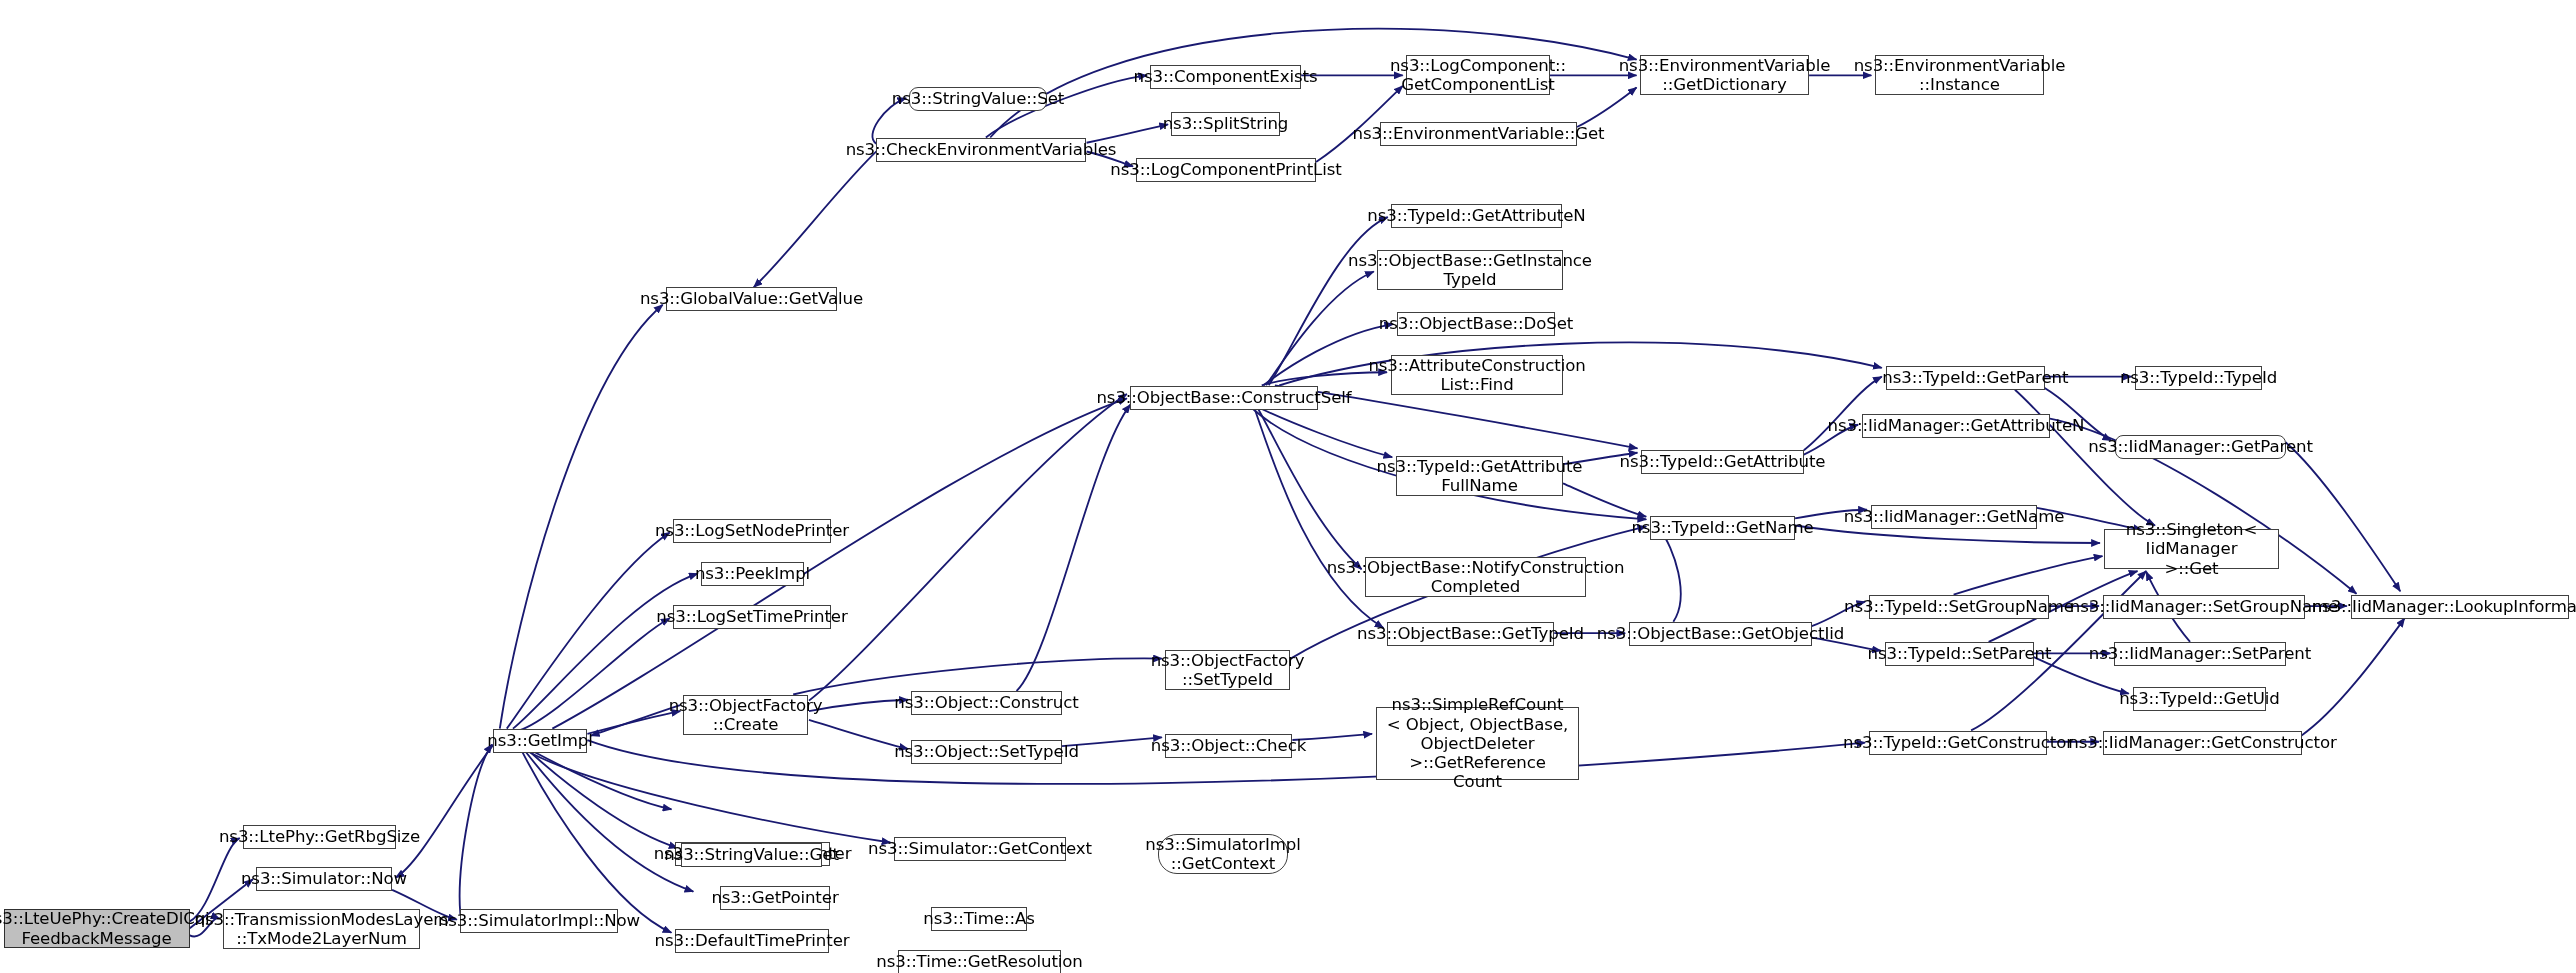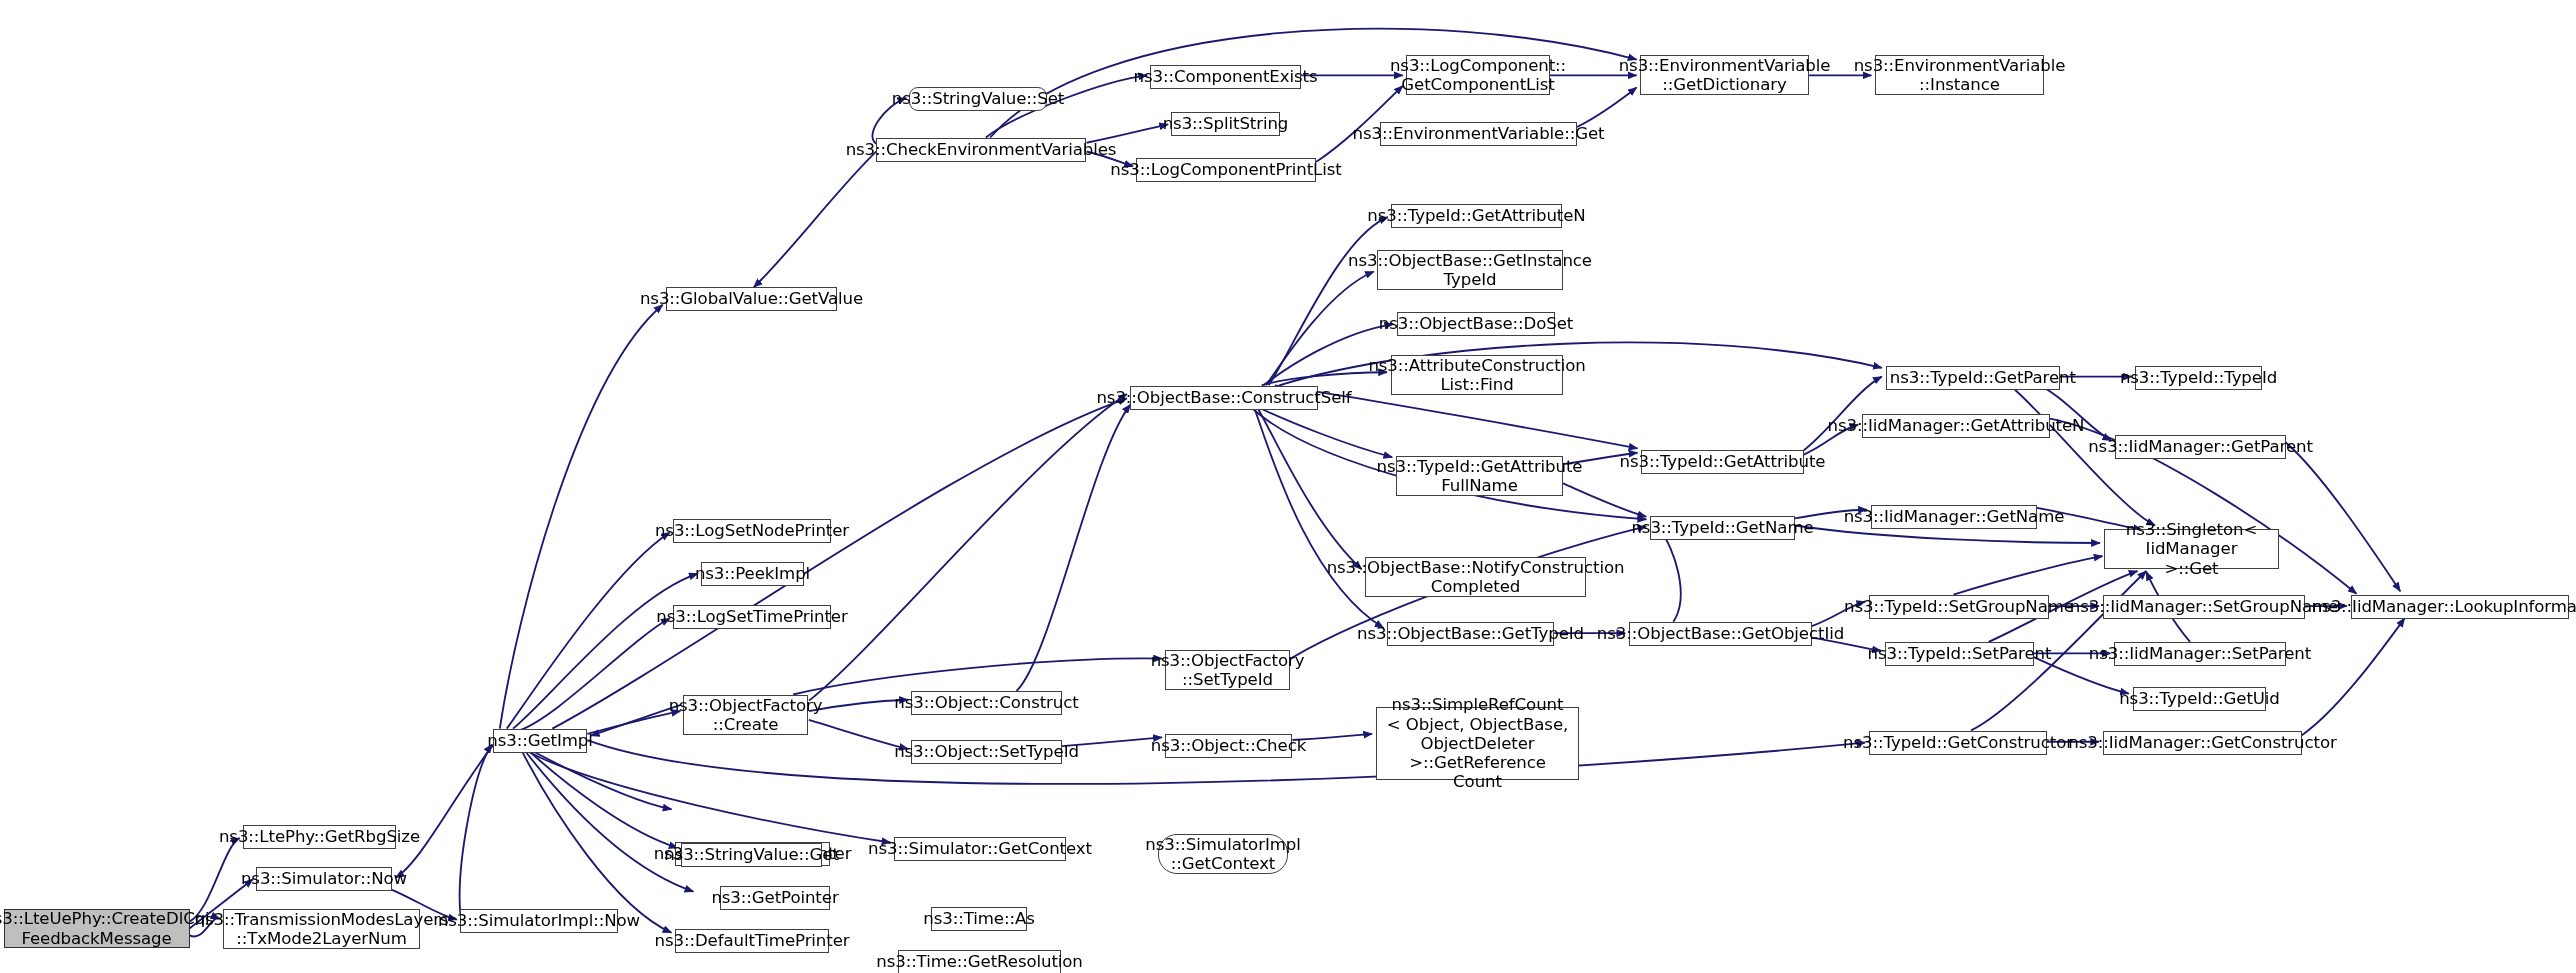--- a/index.html
+++ b/index.html
@@ -186,24 +186,24 @@
       <div class="node" style="left: 1165px; top: 734px; width: 127px; height: 24px;">ns3::Object::Check</div>
       <div class="node" style="left: 1376px; top: 707px; width: 203px; height: 73px;">ns3::SimpleRefCount
 &lt; Object, ObjectBase,
  ObjectDeleter &gt;::GetReference
 Count</div>
       <div class="node" style="left: 894px; top: 837px; width: 172px; height: 24px;">ns3::Simulator::GetContext</div>
       <div class="node" style="left: 1158px; top: 834px; width: 130px; height: 40px; border-radius: 19px;">ns3::SimulatorImpl
 ::GetContext</div>
       <div class="node" style="left: 931px; top: 907px; width: 96px; height: 24px;">ns3::Time::As</div>
       <div class="node" style="left: 898px; top: 950px; width: 163px; height: 24px;">ns3::Time::GetResolution</div>
-      <div class="node" style="left: 1886px; top: 366px; width: 174px; height: 24px; padding-left: 24px;">ns3::TypeId::GetParent</div>
+      <div class="node" style="left: 1886px; top: 366px; width: 159px; height: 24px; padding-left: 24px;">ns3::TypeId::GetParent</div>
       <div class="node" style="left: 2135px; top: 366px; width: 127px; height: 24px;">ns3::TypeId::TypeId</div>
       <div class="node" style="left: 1862px; top: 414px; width: 188px; height: 24px;">ns3::IidManager::GetAttributeN</div>
-      <div class="node" style="left: 2115px; top: 435px; width: 171px; height: 24px;">ns3::IidManager::GetParent</div>
+      <div class="node" style="left: 2115px; top: 435px; width: 171px; height: 24px; border-radius: 8px;">ns3::IidManager::GetParent</div>
       <div class="node" style="left: 1871px; top: 505px; width: 166px; height: 24px;">ns3::IidManager::GetName</div>
       <div class="node" style="left: 2104px; top: 529px; width: 175px; height: 40px;">ns3::Singleton&lt; IidManager
 &gt;::Get</div>
       <div class="node" style="left: 1869px; top: 595px; width: 180px; height: 24px;">ns3::TypeId::SetGroupName</div>
       <div class="node" style="left: 2103px; top: 595px; width: 202px; height: 24px;">ns3::IidManager::SetGroupName</div>
       <div class="node" style="left: 1885px; top: 642px; width: 149px; height: 24px;">ns3::TypeId::SetParent</div>
       <div class="node" style="left: 2114px; top: 642px; width: 172px; height: 24px;">ns3::IidManager::SetParent</div>
       <div class="node" style="left: 2133px; top: 687px; width: 133px; height: 24px;">ns3::TypeId::GetUid</div>
       <div class="node" style="left: 1869px; top: 731px; width: 178px; height: 24px;">ns3::TypeId::GetConstructor</div>
       <div class="node" style="left: 2103px; top: 731px; width: 199px; height: 24px;">ns3::IidManager::GetConstructor</div>

